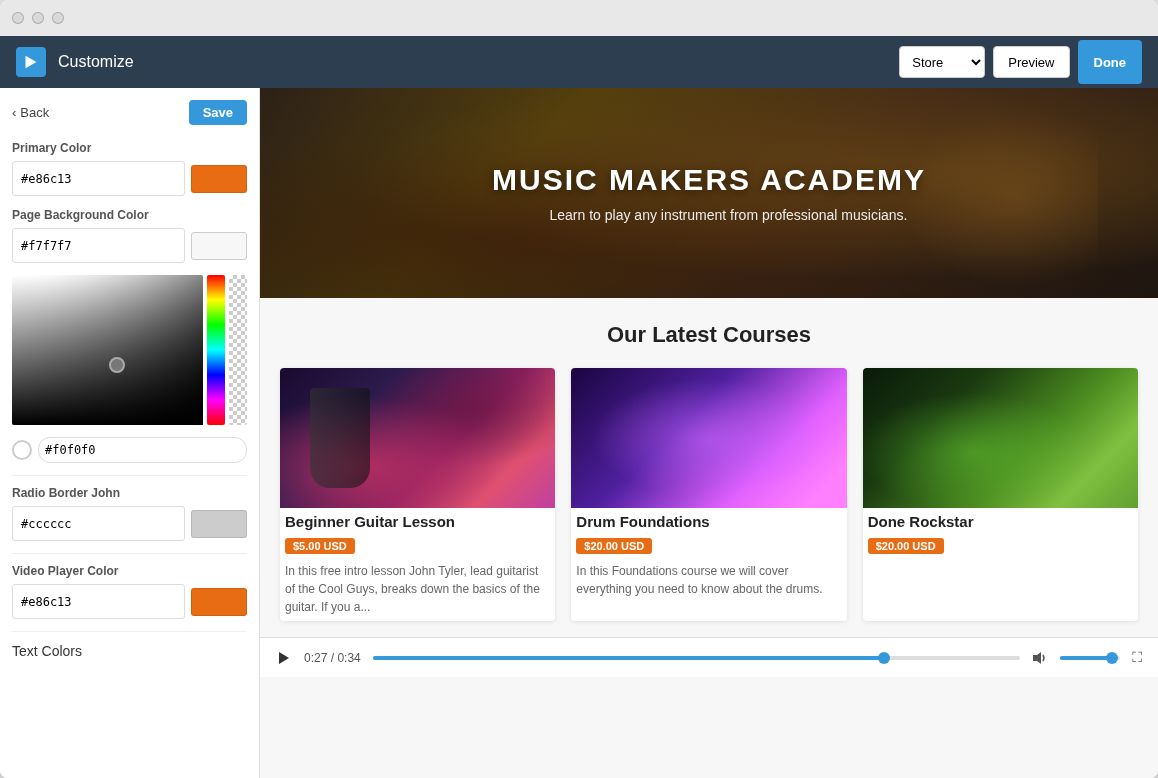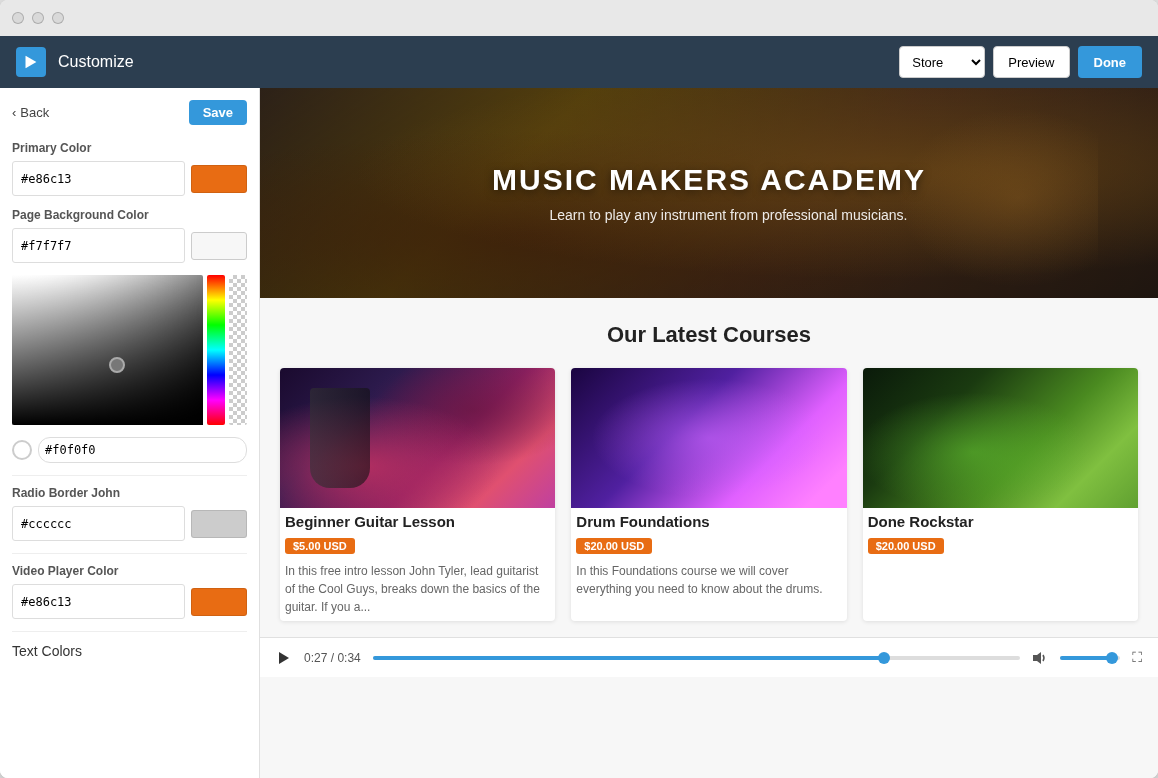--- a/index.html
+++ b/index.html
@@ -74,21 +74,21 @@
     }
     .btn-done {
       background: #3498db;
       color: white;
       border: none;
       border-radius: 4px;
       padding: 6px 16px;
       font-size: 13px;
       font-weight: 600;
       cursor: pointer;
-      height: 32px;
+      height: 44px;
     }
 
     .main-area {
       display: flex;
       height: 690px;
       background: #f7f7f7;
     }
 
     
     .sidebar {

